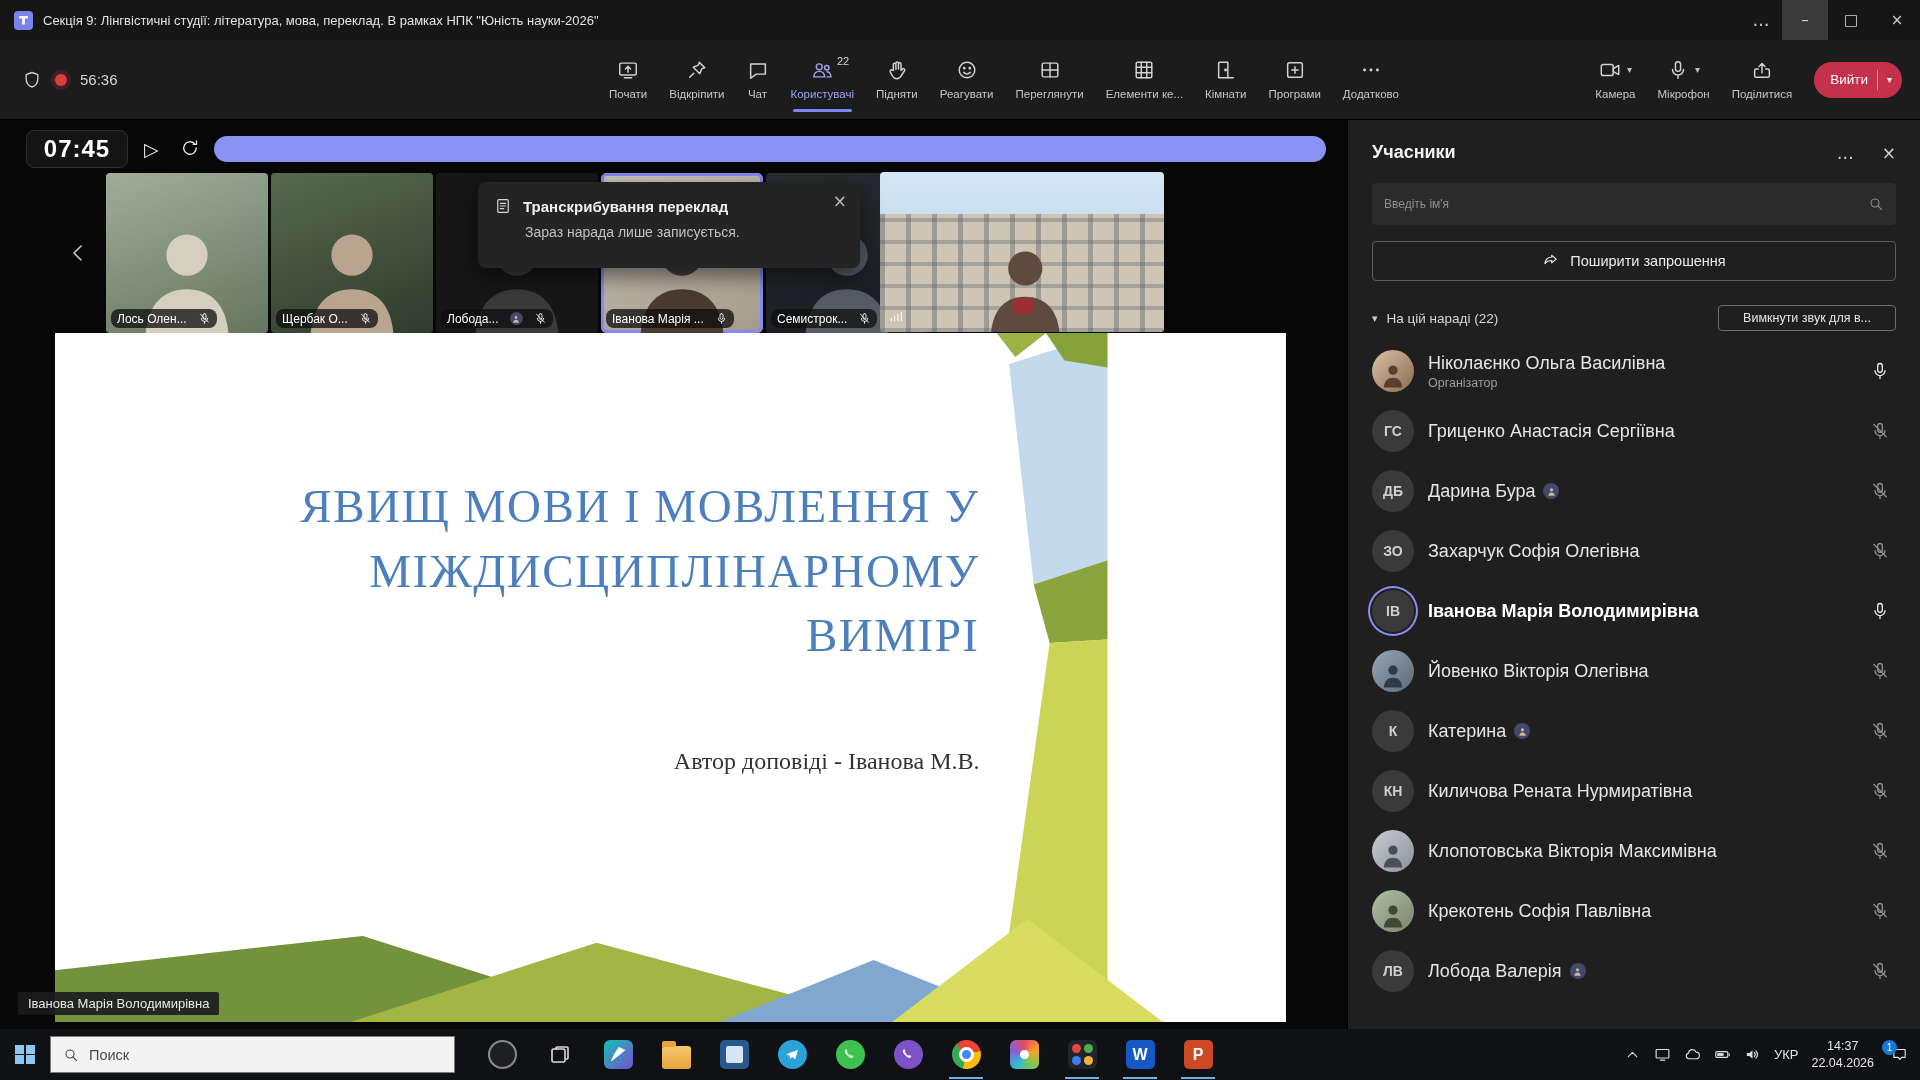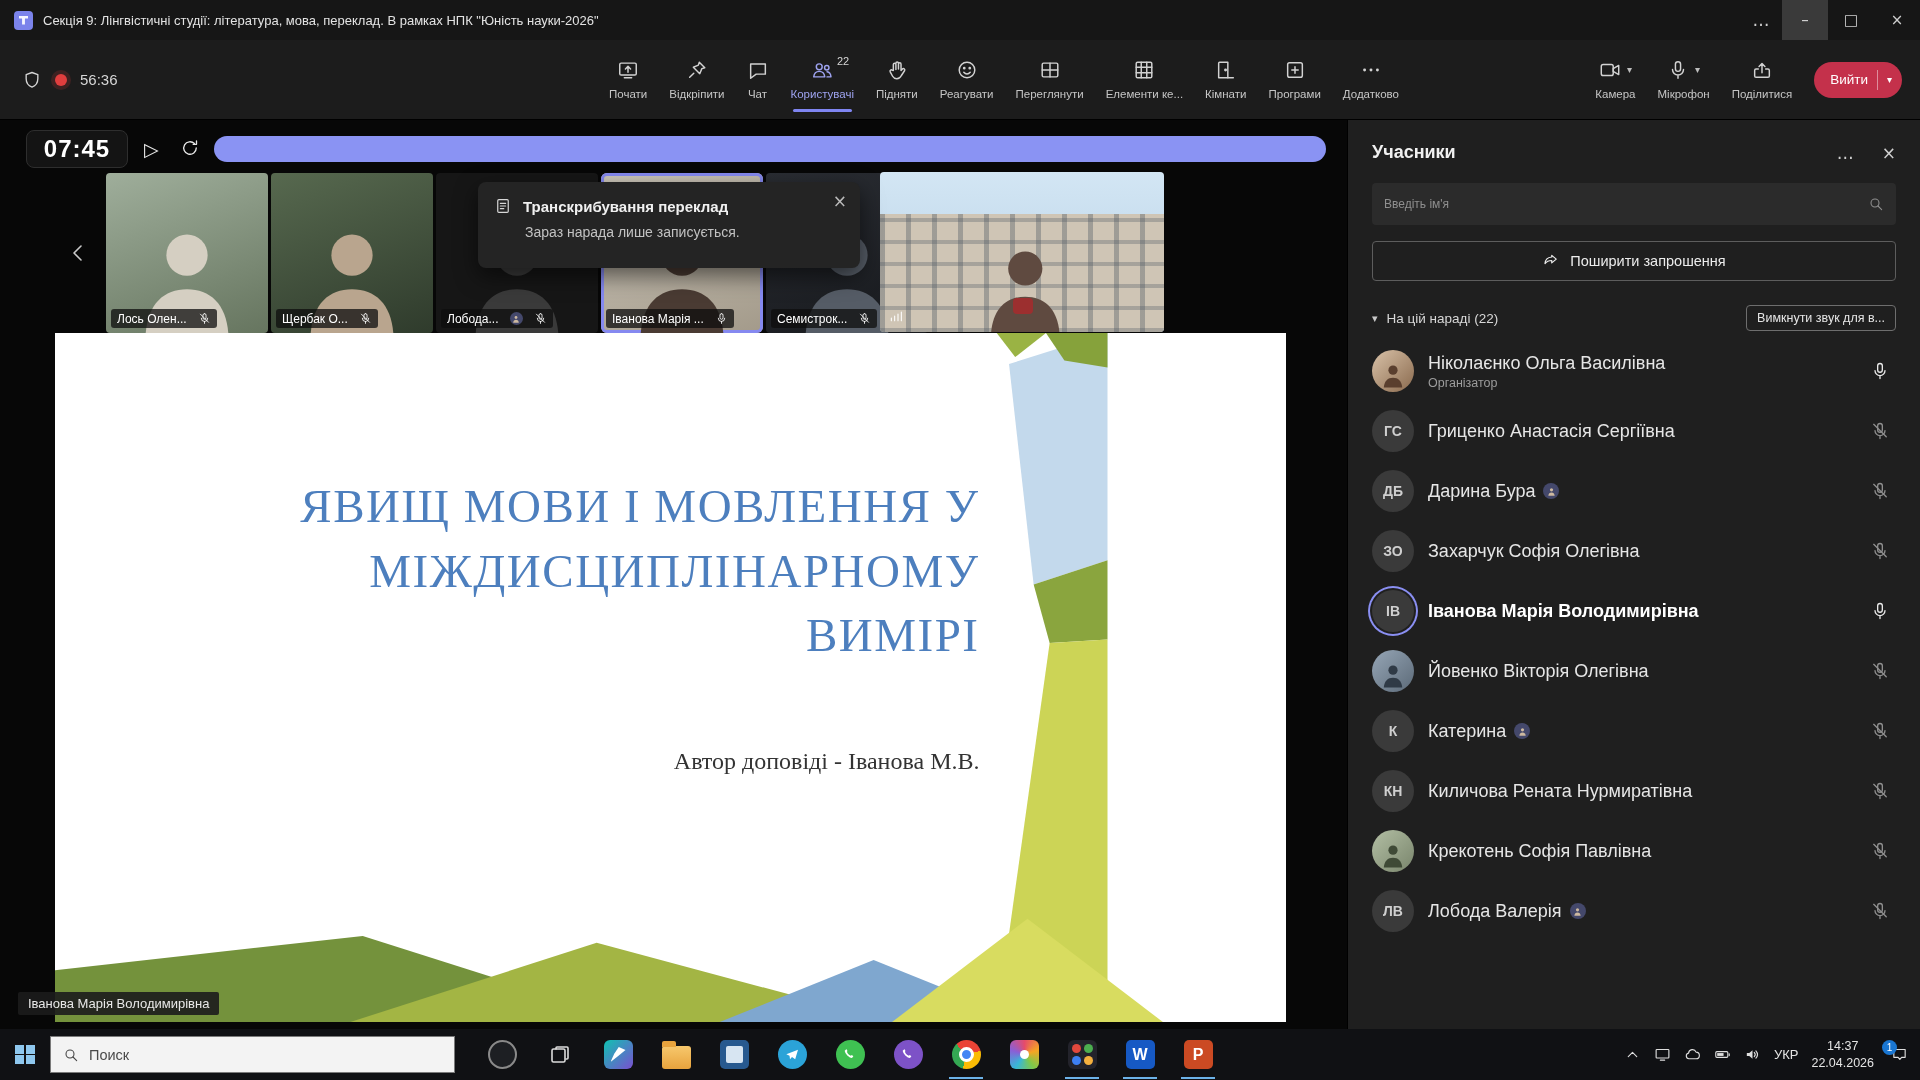--- a/index.html
+++ b/index.html
@@ -52,21 +52,21 @@
   .t-progress{position:absolute;left:214px;right:21px;top:16px;height:26px;border-radius:13px;background:#8a93f3}
 
   .strip{position:absolute;top:52px;left:0;right:0;height:162px}
   .strip-chevron{position:absolute;top:50%;transform:translateY(-50%);color:#c9c9c9;cursor:pointer}
   .strip-chevron.left{left:66px;transform:translateY(-50%) scaleX(-1)}
   .strip-chevron.right{left:944px}
   .tiles{position:absolute;left:106px;top:1px;display:flex;gap:3px}
   .tile{width:162px;height:160px;border-radius:4px;position:relative;overflow:hidden;background:#222;cursor:pointer}
   .tile .sil{position:absolute;bottom:-8px;left:50%;transform:translateX(-50%);width:72%;height:80%}
   .tile.speaking{box-shadow:inset 0 0 0 3px #8589f0;border-radius:6px}
-  .tile-name{position:absolute;left:5px;bottom:5px;display:flex;align-items:center;gap:11px;background:rgba(14,14,14,.75);border-radius:3px;padding:2.5px 6px;color:#fff;font-size:12px;white-space:nowrap;max-width:150px;overflow:hidden}
+  .tile-name{position:absolute;left:5px;bottom:5px;display:flex;align-items:center;gap:11px;background:rgba(14,14,14,.75);border-radius:8px;padding:2.5px 6px;color:#fff;font-size:12px;white-space:nowrap;max-width:150px;overflow:hidden}
   .tile-mic{width:13px;height:13px;color:#fff;flex:none}
   .t1{background:linear-gradient(160deg,#9fae9b,#66755f)}
   .t2{background:linear-gradient(160deg,#57694f,#2f3b2c)}
   .t3{background:#161616}
   .t4{background:linear-gradient(160deg,#cfc9bd,#a39a8a)}
   .t5{background:linear-gradient(160deg,#2a2d33,#17191d)}
   .tile.big{position:absolute;left:880px;top:0;width:284px;height:160px}
   .sky{position:absolute;inset:0;background:linear-gradient(#d3e6f4,#b5cfe4)}
   .bld{position:absolute;left:0;right:0;bottom:0;height:74%;background-color:#cfc5b5;background-image:repeating-linear-gradient(90deg,rgba(80,90,100,.38) 0 5px,transparent 5px 26px),repeating-linear-gradient(0deg,rgba(80,90,100,.32) 0 4px,transparent 4px 22px)}
   .bsil{position:absolute;bottom:-4px;left:34%;width:34%;height:62%;color:#5f4a40}
@@ -102,21 +102,21 @@
   .sb-title{font-size:18px;font-weight:600;color:#f0f0f0;flex:1}
   .sb-actions{display:flex;gap:28px;color:#cfcfcf;font-size:17px;align-items:center}
   .sb-actions span{cursor:pointer}
   .sb-search{margin-top:20px;height:42px;background:#2b2b2b;border-radius:4px;display:flex;align-items:center;padding:0 12px;color:#8f8f8f}
   .sb-search input{flex:1;background:none;border:none;outline:none;color:#e0e0e0;font-size:12px;font-family:inherit}
   .sb-search input::placeholder{color:#8f8f8f}
   .sb-invite{margin-top:16px;width:100%;height:40px;border:1px solid #5d5d5d;background:transparent;border-radius:4px;color:#ececec;font-size:14.5px;display:flex;align-items:center;justify-content:center;gap:10px;font-family:inherit;cursor:pointer}
   .sb-section{margin-top:22px;display:flex;align-items:center;gap:9px;height:30px}
   .sb-section .chev{font-size:11px;color:#c9c9c9;cursor:pointer}
   .sb-section-label{font-size:13.5px;color:#d8d8d8}
-  .sb-muteall{margin-left:auto;border:1px solid #6e6e6e;background:transparent;color:#e6e6e6;font-size:12.5px;padding:5px 10px;border-radius:4px;white-space:nowrap;font-family:inherit;cursor:pointer}
+  .sb-muteall{margin-left:auto;border:1px solid #6e6e6e;background:transparent;color:#e6e6e6;font-size:12.5px;padding:5px 24px;border-radius:4px;white-space:nowrap;font-family:inherit;cursor:pointer}
   .sb-list{margin-top:8px}
   .p-row{height:60px;display:flex;align-items:center;gap:14px;cursor:pointer}
   .avatar{width:42px;height:42px;border-radius:50%;background:#3a3a3a;color:#cfcfcf;font-size:14px;font-weight:600;display:flex;align-items:center;justify-content:center;flex:none;overflow:hidden;position:relative}
   .avatar.ring{box-shadow:0 0 0 2px #1f1f1f,0 0 0 4px #8a8ff2}
   .avatar .ph{width:26px;height:26px;margin-top:8px}
   .p1{background:linear-gradient(135deg,#d9c2a8,#8a6a4e)}.p1 .ph{color:#5a3f2e}
   .p2{background:linear-gradient(135deg,#96a6b6,#5c6a78)}.p2 .ph{color:#2f3a46}
   .p3{background:linear-gradient(135deg,#c7cbd4,#8d929c)}.p3 .ph{color:#4a4f58}
   .p4{background:linear-gradient(135deg,#b3bfa4,#79856c)}.p4 .ph{color:#3f4a36}
   .p-info{display:flex;flex-direction:column;justify-content:center}
@@ -716,20 +716,35 @@
         <div class="p-info">
             <div class="p-name">
               <span>Киличова Рената Нурмиратівна</span>
             </div>
           </div>
         <svg class="ic s20 mic off">
             <use href="#i-mic-off"></use>
           </svg>
       </div>
 
+      <div class="p-row">
+        <div class="avatar p3">
+            <svg class="ic fill ph">
+              <use href="#i-person"></use>
+            </svg>
+          </div>
+        <div class="p-info">
+            <div class="p-name">
+              <span>Клопотовська Вікторія Максимівна</span>
+            </div>
+          </div>
+        <svg class="ic s20 mic off">
+            <use href="#i-mic-off"></use>
+          </svg>
+      </div>
 
       <div class="p-row">
         <div class="avatar p4">
             <svg class="ic fill ph">
               <use href="#i-person"></use>
             </svg>
           </div>
         <div class="p-info">
             <div class="p-name">
               <span>Крекотень Софія Павлівна</span>

